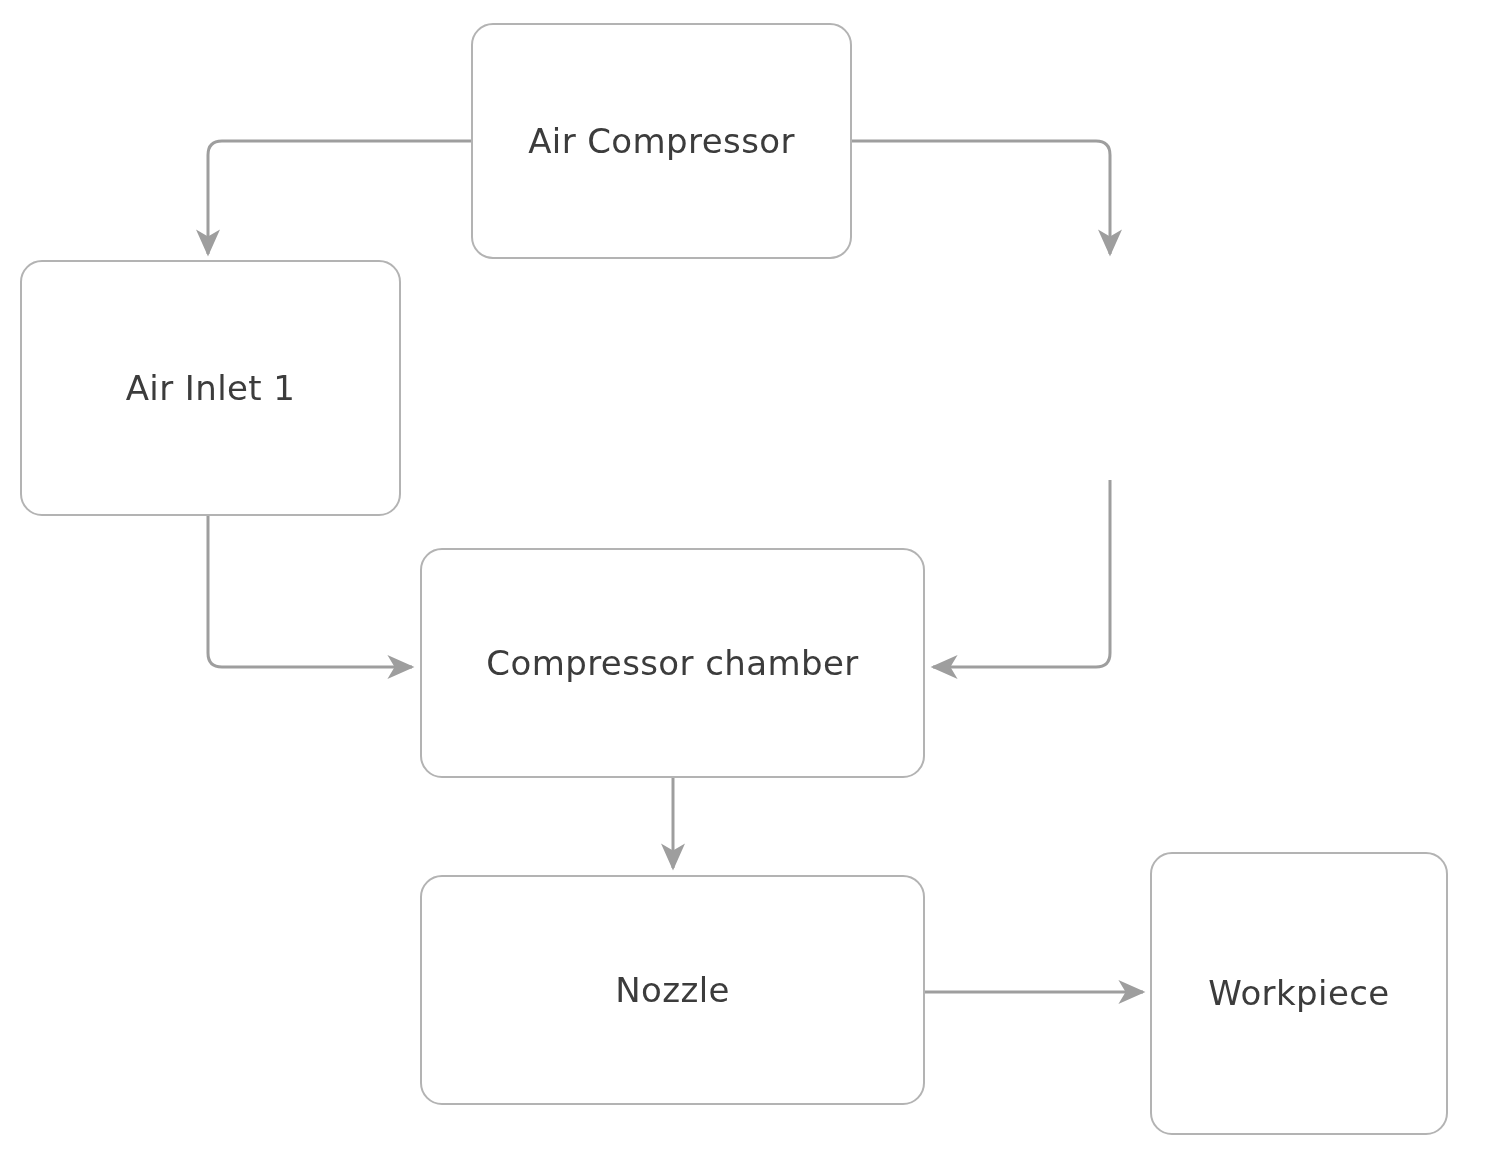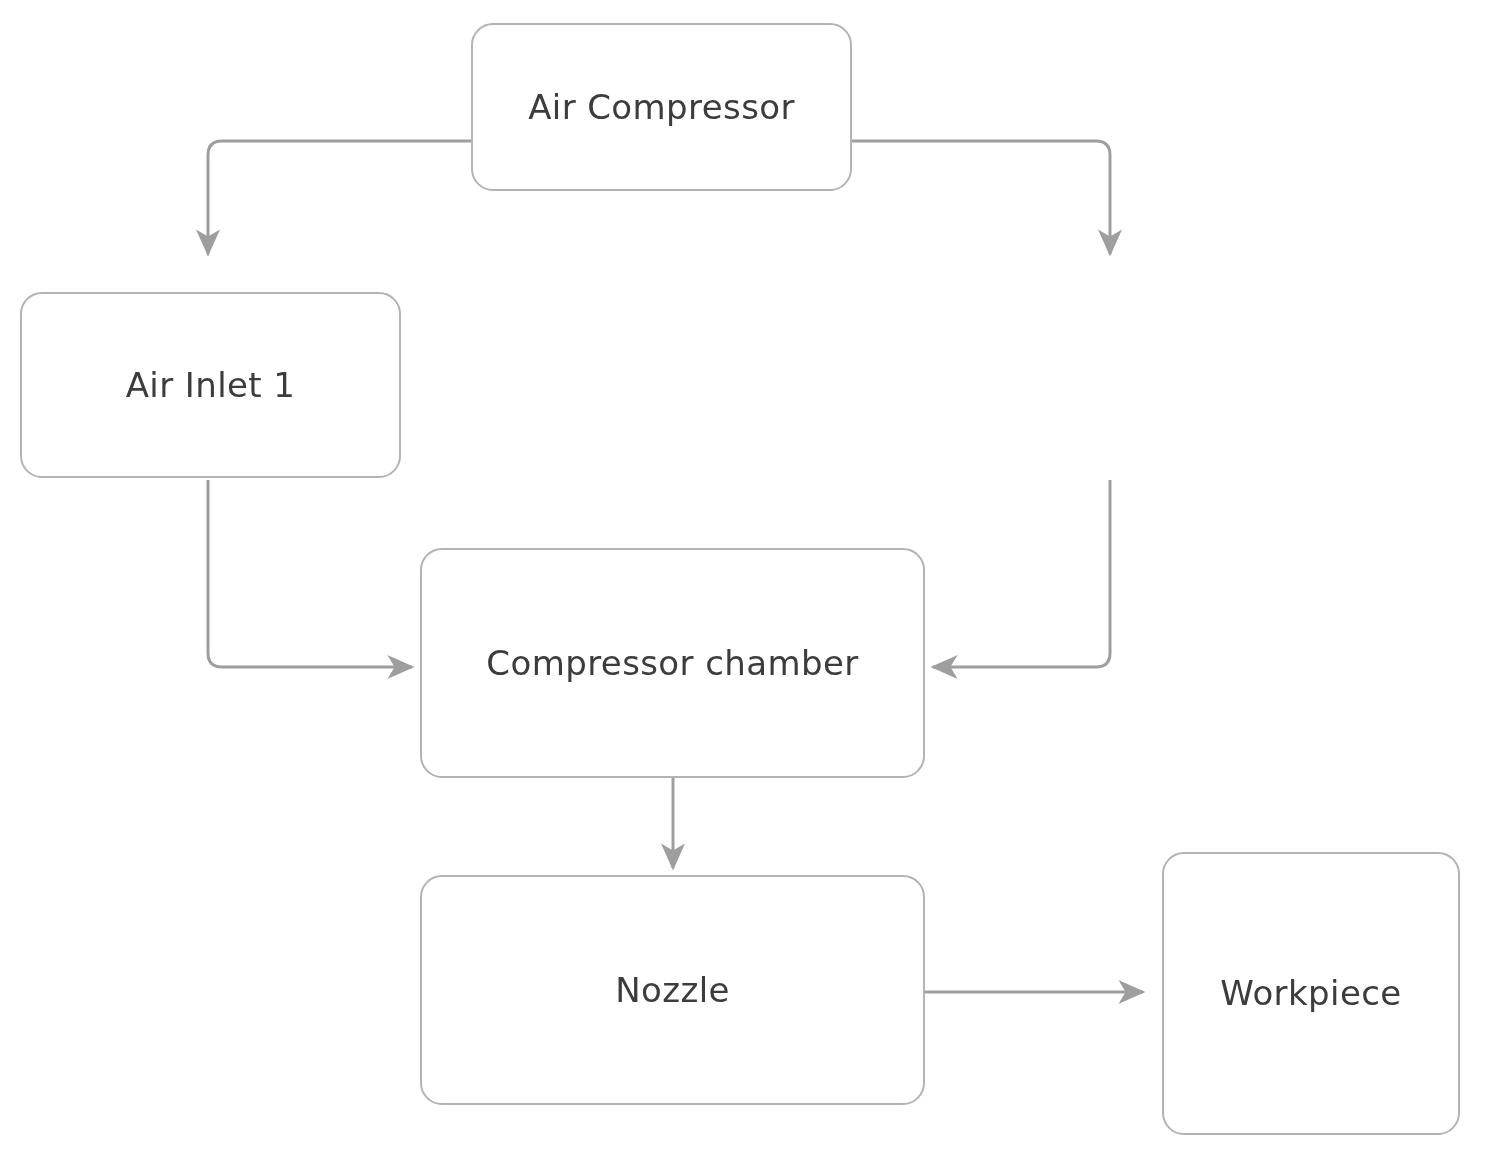--- a/index.html
+++ b/index.html
@@ -36,26 +36,26 @@
   }
   .node-label {
     color: #3c3c3c;
     font-size: 34px;
     font-weight: 400;
     letter-spacing: 0.4px;
     line-height: 1.2;
     padding: 0 10px;
     white-space: nowrap;
   }
-  .n-compressor { left: 471px; top: 23px;  width: 381px; height: 168px; }
-  .n-inlet1     { left: 20px;  top: 292px; width: 381px; height: 186px; }
+  .n-compressor { left: 471px; top: 23px;  width: 381px; height: 236px; }
+  .n-inlet1     { left: 20px;  top: 260px; width: 381px; height: 256px; }
   .n-inlet2     { left: 925px; top: 275px; width: 381px; height: 205px; }
   .n-chamber    { left: 420px; top: 548px; width: 505px; height: 230px; }
   .n-nozzle     { left: 420px; top: 875px; width: 505px; height: 230px; align-items: center; }
-  .n-workpiece  { left: 1150px; top: 852px; width: 298px; height: 283px; margin-left: 12px; }
+  .n-workpiece  { left: 1150px; top: 852px; width: 298px; height: 283px; }
 </style>
 </head>
 <body>
 
 <div id="canvas">
 
   <svg id="edges" viewBox="0 0 1501 1154" xmlns="http://www.w3.org/2000/svg">
     <defs>
       <marker id="ah" markerWidth="10" markerHeight="10" refX="8.2" refY="4" orient="auto" markerUnits="strokeWidth">
         <path d="M0,0 L9,4 L0,8 L2.4,4 Z" fill="#9e9e9e"></path>

